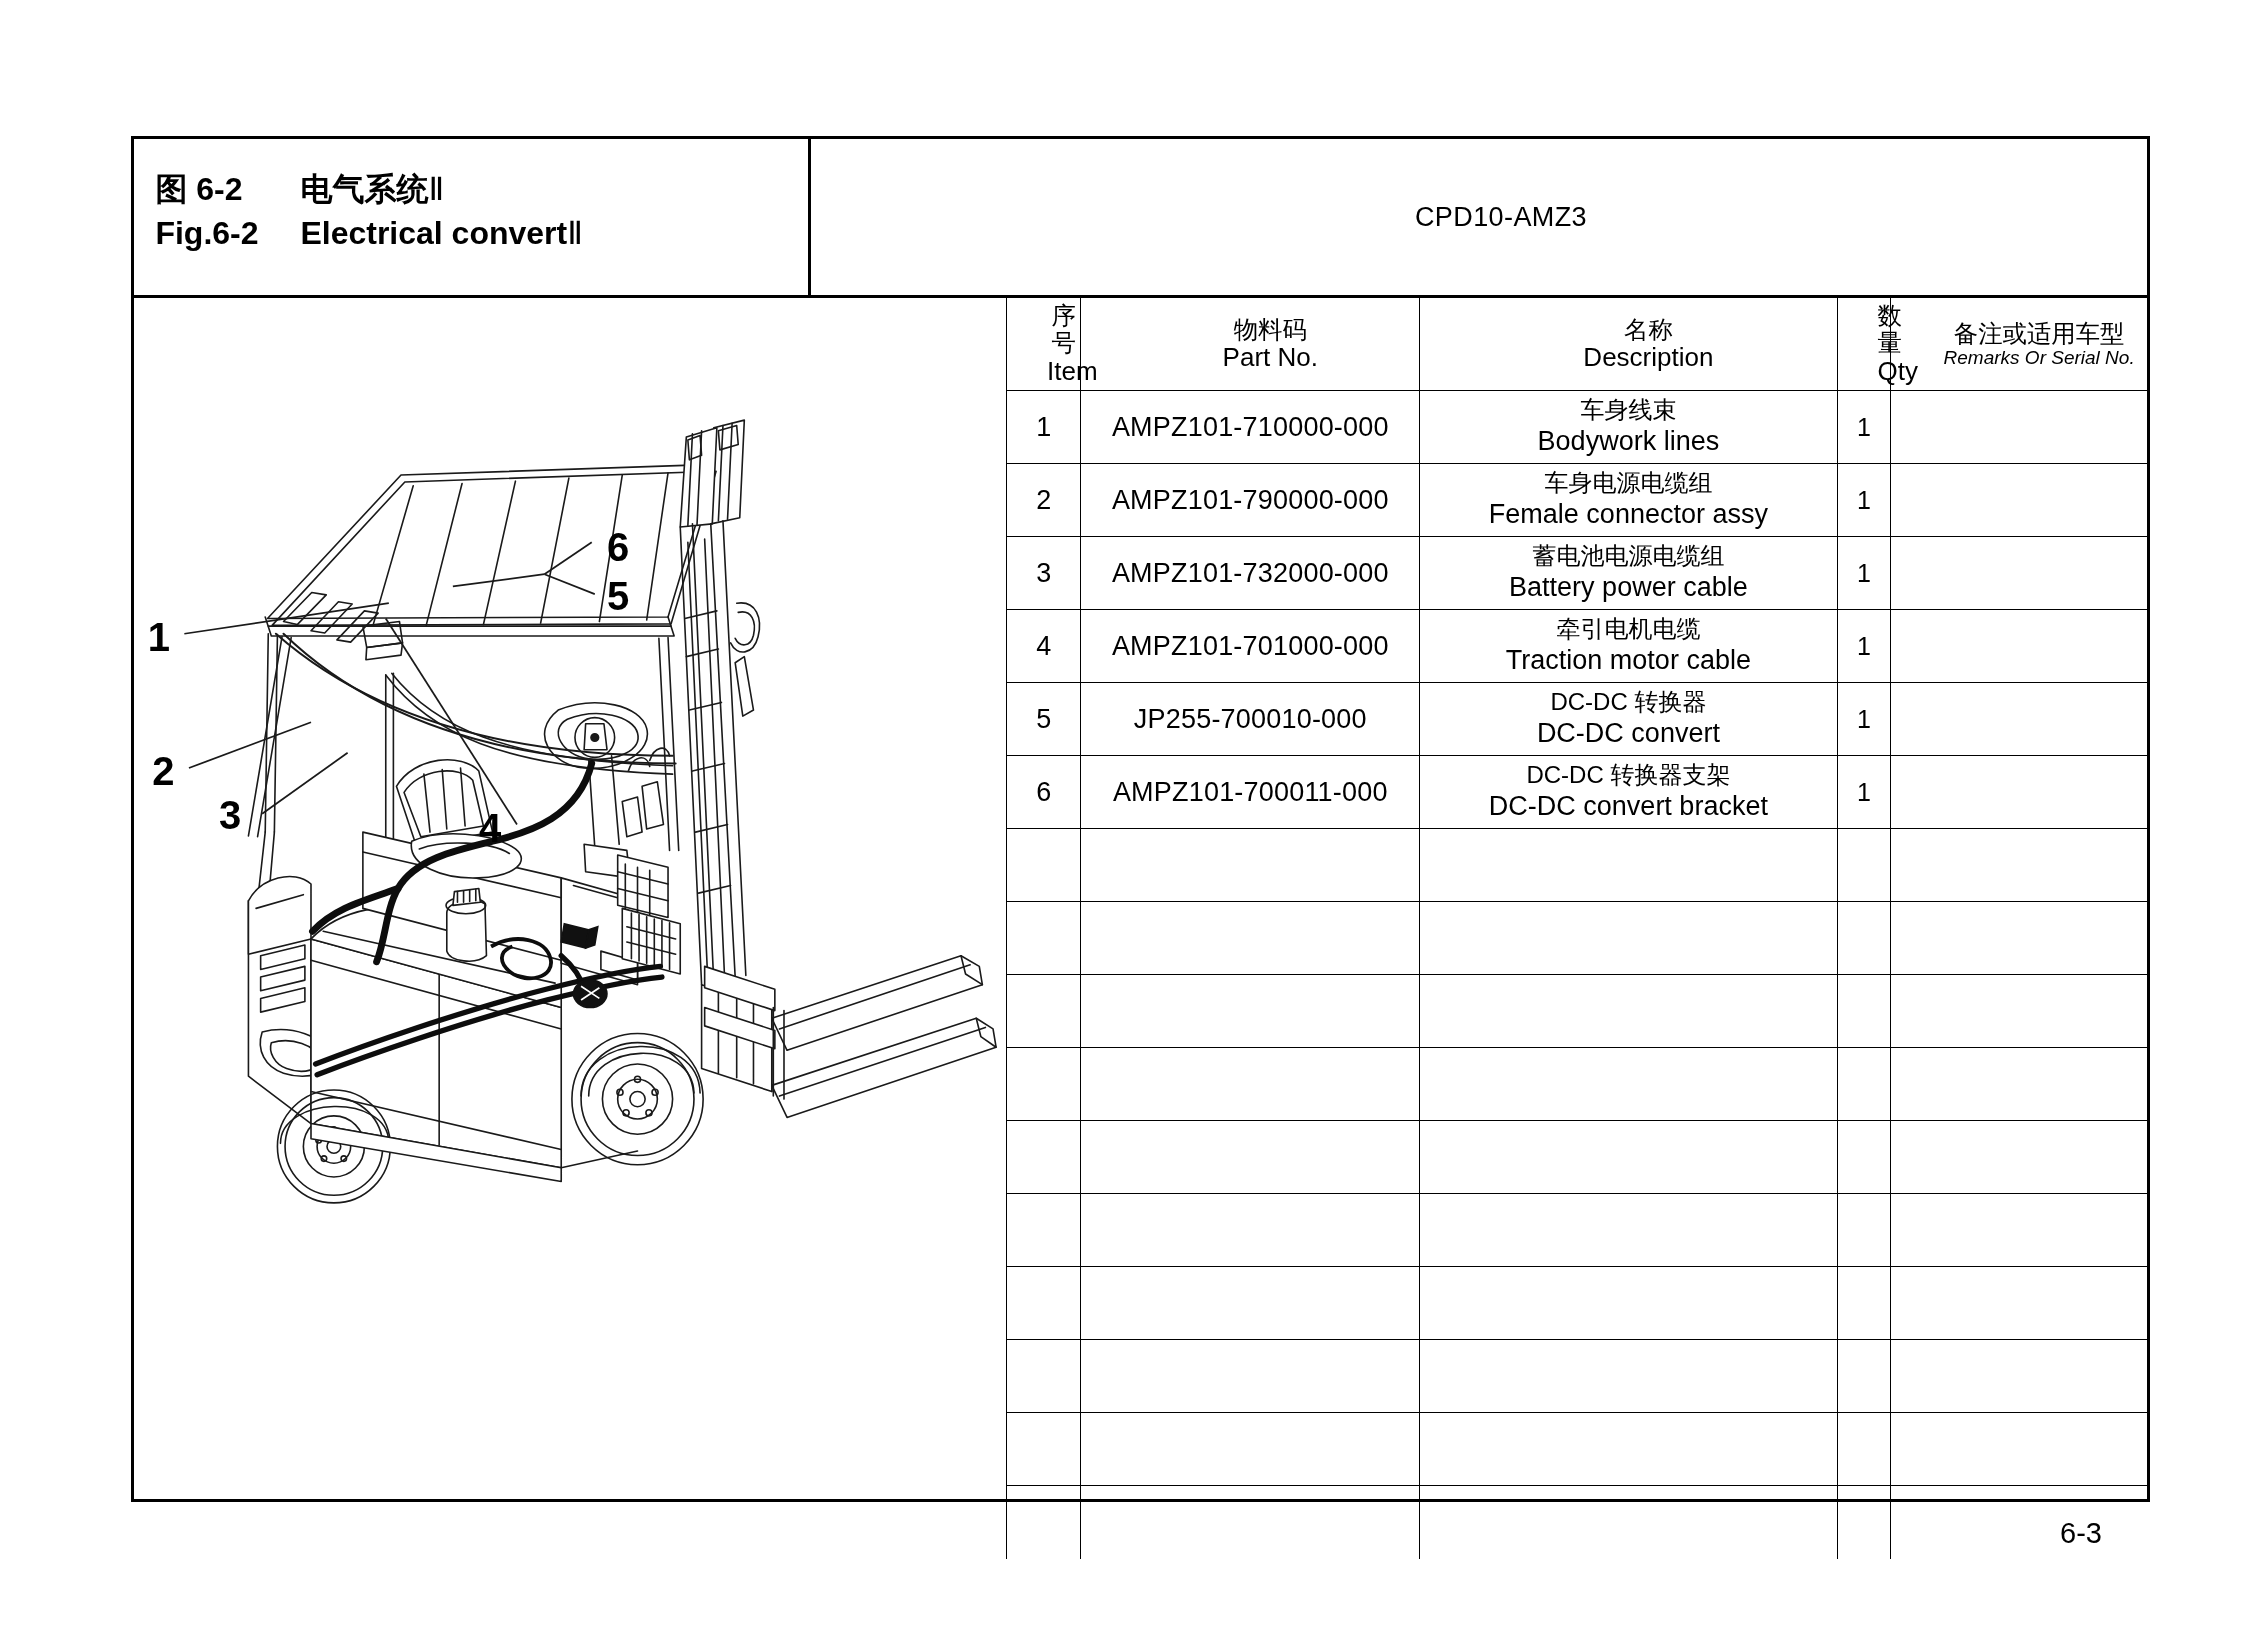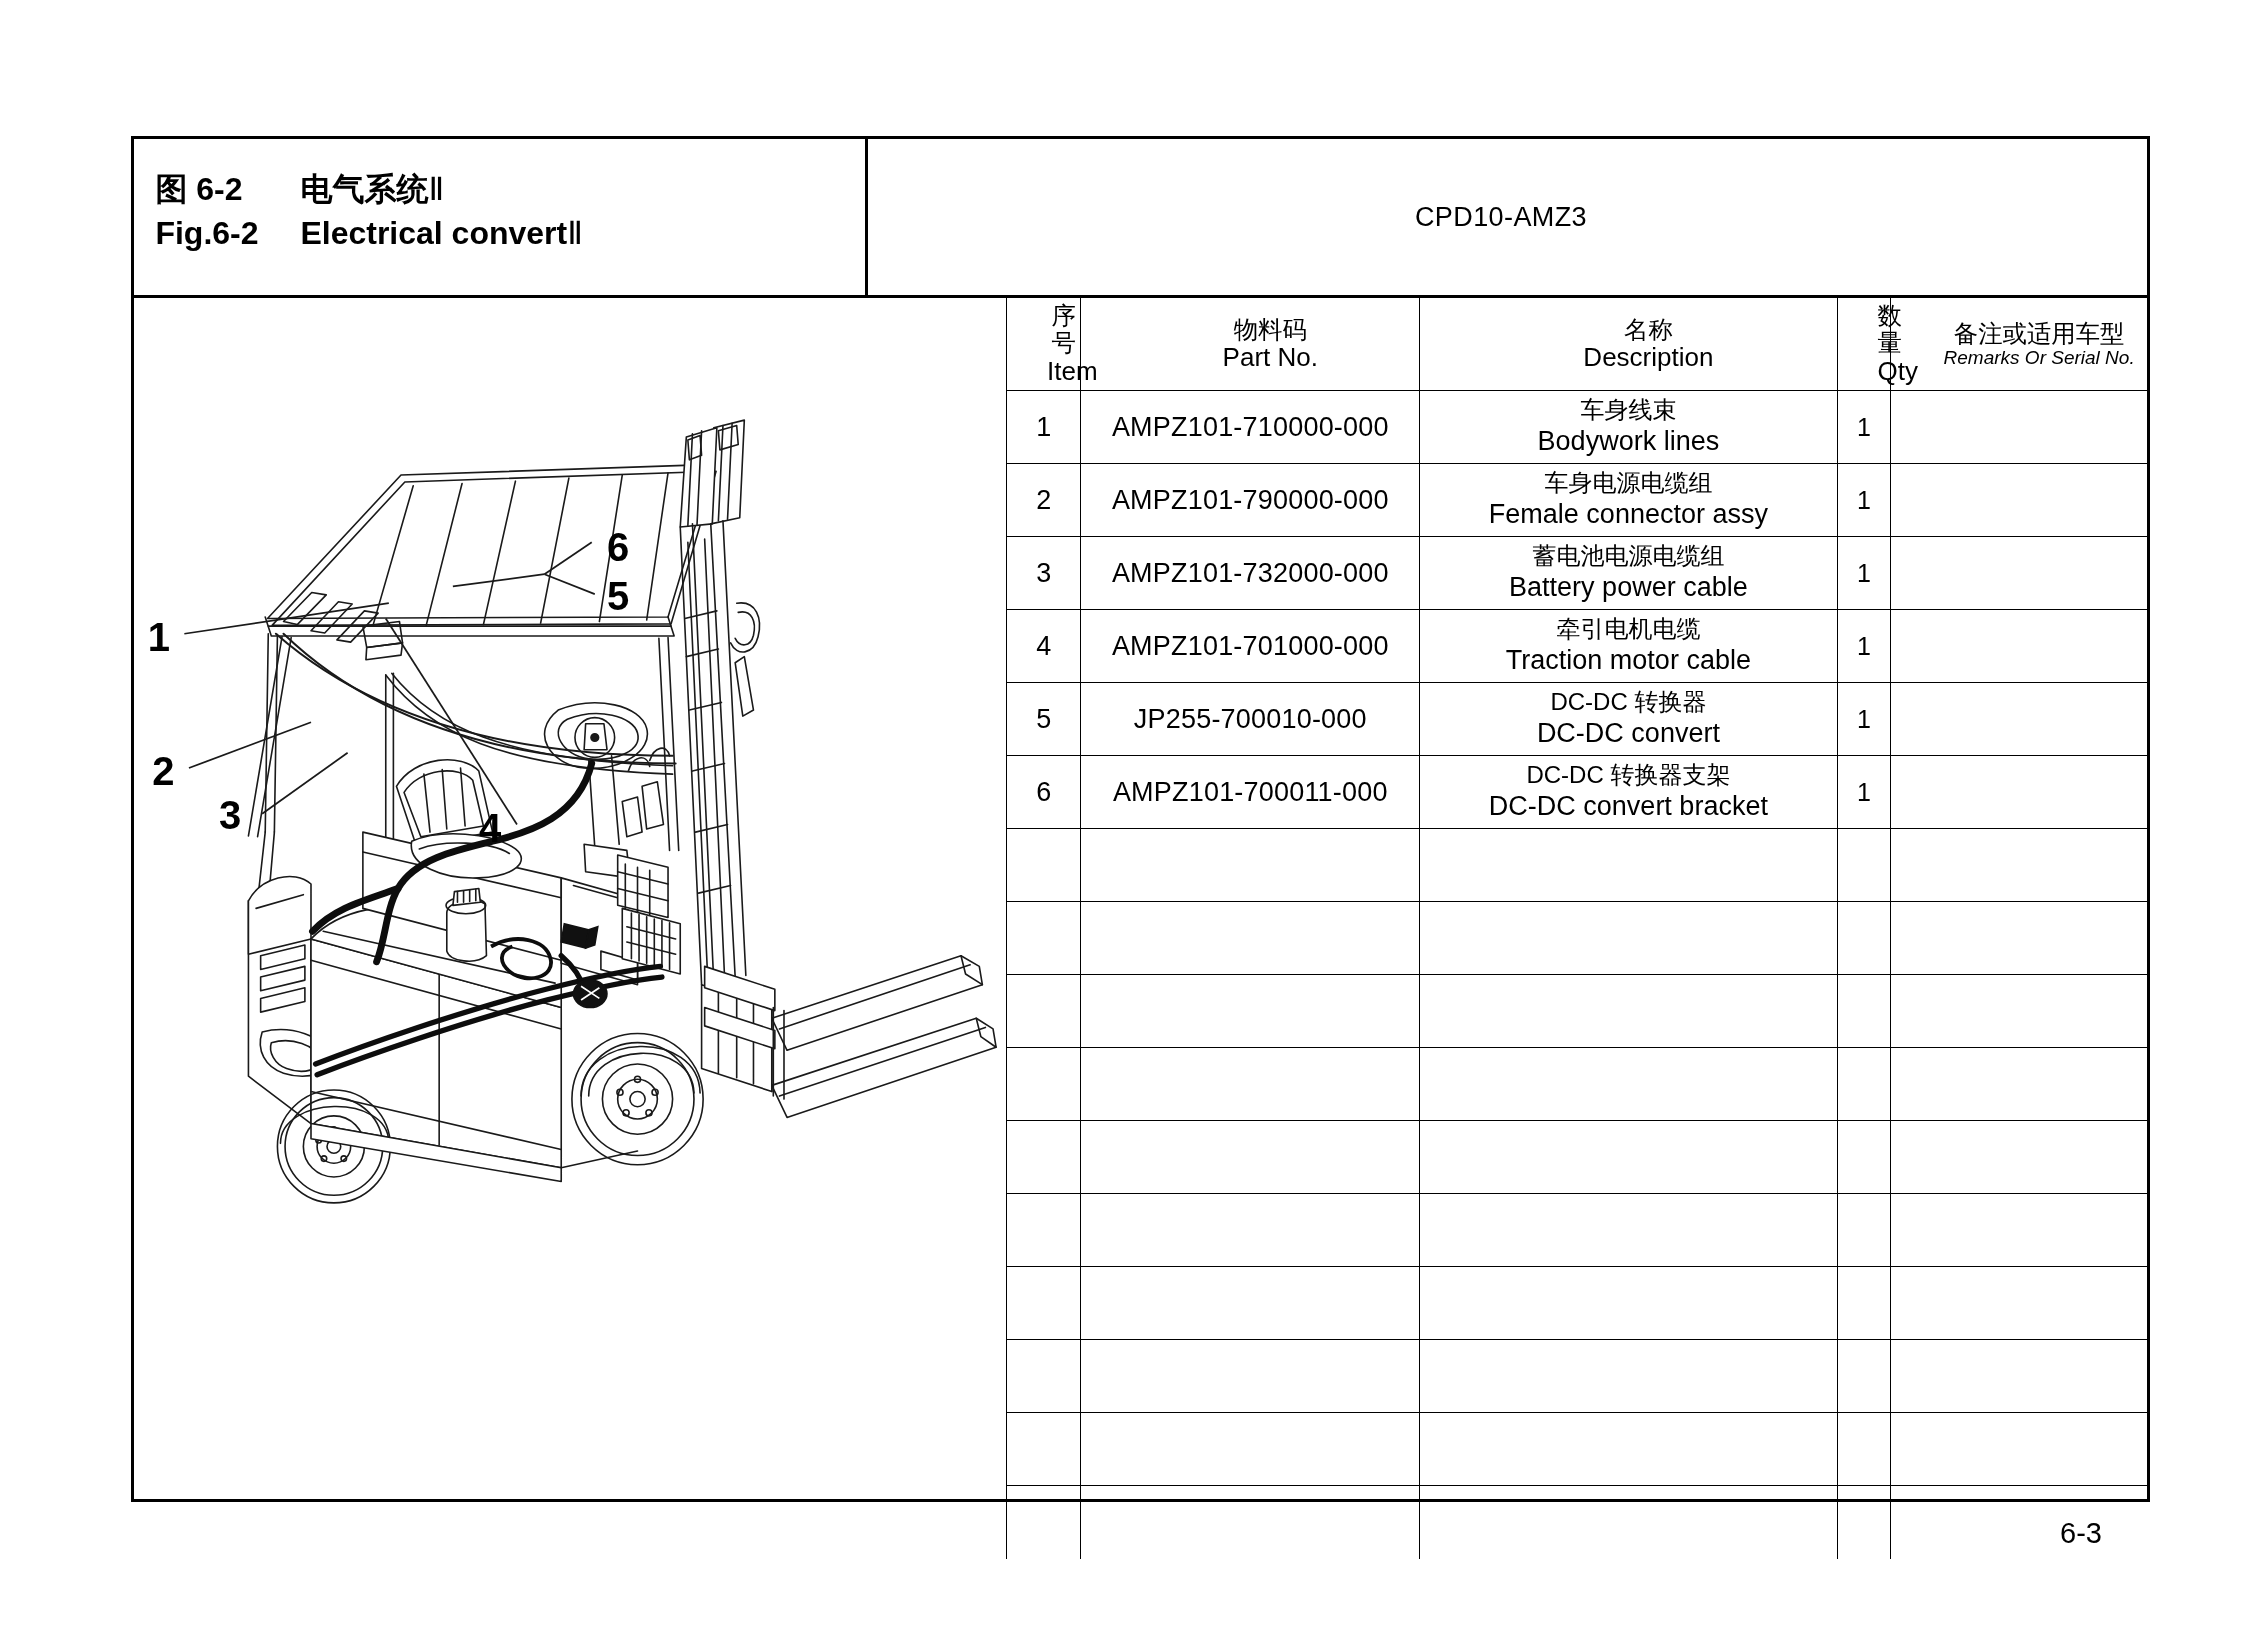--- a/index.html
+++ b/index.html
@@ -27,21 +27,21 @@
     border: 3.8px solid #000;
     box-sizing: border-box;
     background: #fff;
   }
 
   
   #title-block {
     position: absolute;
     left: 0;
     top: 0;
-    width: 734px;
+    width: 677px;
     height: 159px;
     border-right: 3.1px solid #000;
     border-bottom: 3.1px solid #000;
     box-sizing: border-box;
     padding-left: 8px;
   }
   .title-line {
     position: absolute;
     left: 21.4px;
     white-space: nowrap;

